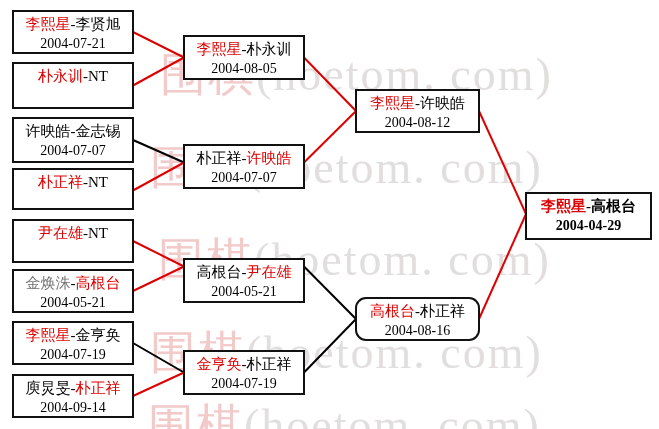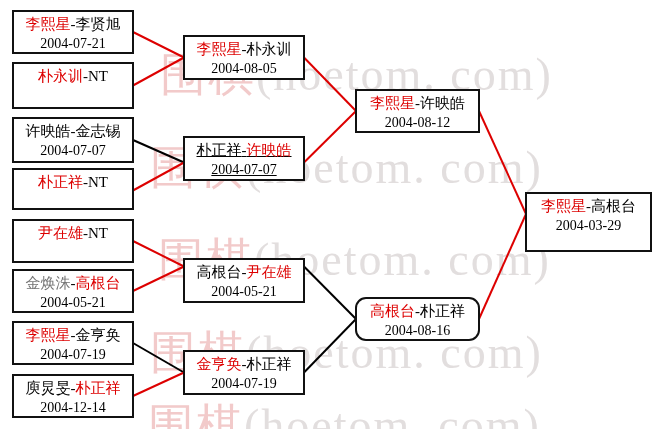--- a/index.html
+++ b/index.html
@@ -12,24 +12,24 @@
   .wm-latin{color:#e2dede;}
   
   #wires{position:absolute;left:0;top:0;}
   
   .box{position:absolute;background:#ffffff;border:2px solid #111111;box-sizing:border-box;
        text-align:center;font-size:15px;line-height:20px;padding-top:2px;}
   .date{font-size:14px;color:#000;}
   .col1{left:12px;width:122px;height:44px;}
   .col2{left:183px;width:122px;height:45px;text-align:center;}
   .col3{left:355px;width:125px;height:44px;}
-  .col4{left:525px;width:127px;height:60px;}
+  .col4{left:525px;width:127px;height:48px;font-weight:bold;}
   #b1{top:10px;} #b2{top:62px;height:47px;} #b3{top:117px;height:46px;} #b4{top:168px;height:42px;}
   #b5{top:219px;} #b6{top:269px;} #b7{top:321px;} #b8{top:374px;}
-  #c1{top:35px;} #c2{top:136px;text-decoration:underline;} #c3{top:244px;margin-top:14px;} #c4{top:350px;}
+  #c1{top:35px;} #c2{top:144px;} #c3{top:244px;margin-top:14px;} #c4{top:350px;}
   #d1{top:89px;} #d2{top:297px;border-radius:11px;}
   #e1{top:192px;}
 </style>
 </head>
 <body>
 
 <div id="stage">
 
   <div class="wm" style="left:160px;top:52px"><span class="wm-cjk">围棋</span><span class="wm-latin">(hoetom. com)</span></div>
   <div class="wm" style="left:150px;top:145px"><span class="wm-cjk">围棋</span><span class="wm-latin">(hoetom. com)</span></div>
@@ -77,21 +77,21 @@
   <div class="box col1" id="b6">
     <div><span style="color: #737373;">金焕洙</span><span>-</span><span style="color: rgb(221, 0, 0);">高根台</span></div>
     <div class="date">2004-05-21</div>
   </div>
   <div class="box col1" id="b7">
     <div><span style="color: rgb(221, 0, 0);">李熙星</span><span>-</span><span style="color: rgb(0, 0, 0);">金亨奂</span></div>
     <div class="date">2004-07-19</div>
   </div>
   <div class="box col1" id="b8">
     <div><span style="color: rgb(0, 0, 0); margin-top: 20px;">庾炅旻</span><span>-</span><span style="color: rgb(221, 0, 0);">朴正祥</span></div>
-    <div class="date">2004-12-14</div>
+    <div class="date">2004-09-14</div>
   </div>
 
   <div class="box col2" id="c1">
     <div><span style="color: rgb(221, 0, 0);">李熙星</span><span>-</span><span style="color: rgb(0, 0, 0);">朴永训</span></div>
     <div class="date">2004-08-05</div>
   </div>
   <div class="box col2" id="c2">
     <div><span style="color: rgb(0, 0, 0);">朴正祥</span><span>-</span><span style="color: rgb(221, 0, 0);">许映皓</span></div>
     <div class="date">2004-07-07</div>
   </div>
@@ -108,16 +108,16 @@
     <div><span style="color: rgb(221, 0, 0);">李熙星</span><span>-</span><span style="color: rgb(0, 0, 0);">许映皓</span></div>
     <div class="date">2004-08-12</div>
   </div>
   <div class="box col3" id="d2">
     <div><span style="color: rgb(221, 0, 0);">高根台</span><span>-</span><span style="color: rgb(0, 0, 0);">朴正祥</span></div>
     <div class="date">2004-08-16</div>
   </div>
 
   <div class="box col4" id="e1">
     <div><span style="color: rgb(221, 0, 0);">李熙星</span><span>-</span><span style="color: rgb(0, 0, 0);">高根台</span></div>
-    <div class="date">2004-03-29</div>
+    <div class="date">2004-04-29</div>
   </div>
 
 </div>
 
 </body></html>

